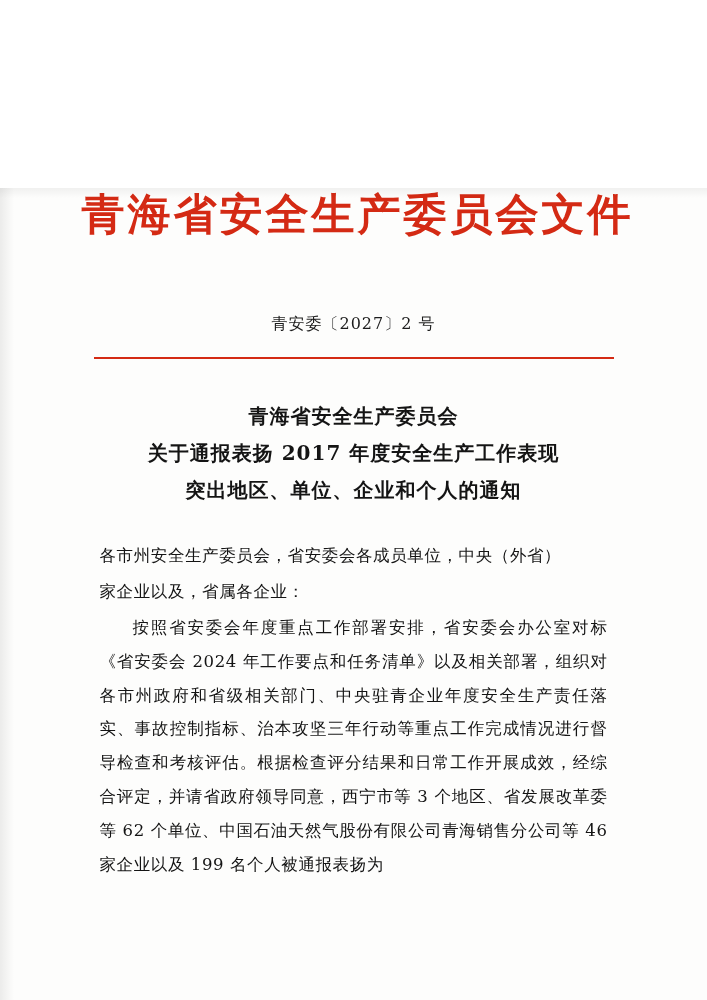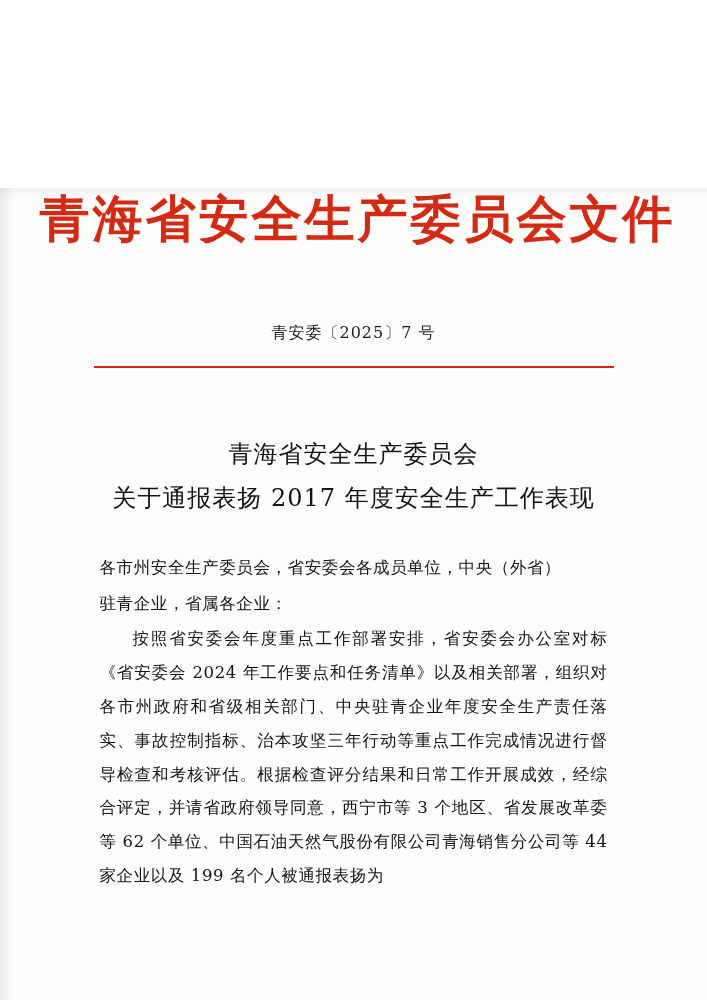--- a/index.html
+++ b/index.html
@@ -20,21 +20,21 @@
     height: 1000px;
     background: #fdfdfc;
     box-sizing: border-box;
   }
   .doc-header {
     text-align: center;
     margin-top: 188px;
   }
   .doc-header .title {
     color: #d42a14;
-    font-size: 50px;
+    font-size: 43px;
     font-weight: bold;
     letter-spacing: 3px;
     font-family: "DejaVu Serif", "Liberation Serif", serif;
     line-height: 1.25;
     white-space: nowrap;
     padding-left: 8px;
   }
   .doc-number {
     text-align: center;
     margin-top: 72px;
@@ -42,24 +42,24 @@
     letter-spacing: 1px;
     color: #1c1c1c;
   }
   .red-rule {
     margin: 22px auto 0 auto;
     width: 520px;
     height: 2.5px;
     background: #d42a14;
   }
   .subject {
-    margin-top: 64px;
+    margin-top: 39px;
     text-align: center;
-    font-size: 24px;
-    font-weight: normal;
+    font-size: 20px;
+    font-weight: bold;
     line-height: 1.85;
     letter-spacing: 1px;
     color: #141414;
   }
   .subject div {
     white-space: nowrap;
   }
   .body-text {
     margin: 30px auto 16px auto;
     width: 508px;
@@ -94,28 +94,29 @@
 <body>
 
 <div class="page">
   <div class="edge-shadow-left"></div>
   <div class="edge-shadow-top"></div>
 
   <div class="doc-header">
     <div class="title">青海省安全生产委员会文件</div>
   </div>
 
-  <div class="doc-number">青安委〔2025〕7 号</div>
+  <div class="doc-number">青安委〔2027〕2 号</div>
 
   <div class="red-rule"></div>
 
   <div class="subject">
     <div>青海省安全生产委员会</div>
     <div>关于通报表扬 2017 年度安全生产工作表现</div>
+    <div>突出地区、单位、企业和个人的通知</div>
   </div>
 
   <div class="body-text">
     <p>各市州安全生产委员会，省安委会各成员单位，中央（外省）</p>
-    <p>驻青企业，省属各企业：</p>
-    <p class="indent">按照省安委会年度重点工作部署安排，省安委会办公室对标《省安委会 2024 年工作要点和任务清单》以及相关部署，组织对各市州政府和省级相关部门、中央驻青企业年度安全生产责任落实、事故控制指标、治本攻坚三年行动等重点工作完成情况进行督导检查和考核评估。根据检查评分结果和日常工作开展成效，经综合评定，并请省政府领导同意，西宁市等 3 个地区、省发展改革委等 62 个单位、中国石油天然气股份有限公司青海销售分公司等 44 家企业以及 199 名个人被通报表扬为</p>
+    <p>家企业以及，省属各企业：</p>
+    <p class="indent">按照省安委会年度重点工作部署安排，省安委会办公室对标《省安委会 2024 年工作要点和任务清单》以及相关部署，组织对各市州政府和省级相关部门、中央驻青企业年度安全生产责任落实、事故控制指标、治本攻坚三年行动等重点工作完成情况进行督导检查和考核评估。根据检查评分结果和日常工作开展成效，经综合评定，并请省政府领导同意，西宁市等 3 个地区、省发展改革委等 62 个单位、中国石油天然气股份有限公司青海销售分公司等 46 家企业以及 199 名个人被通报表扬为</p>
   </div>
 
 </div>
 
 </body></html>

